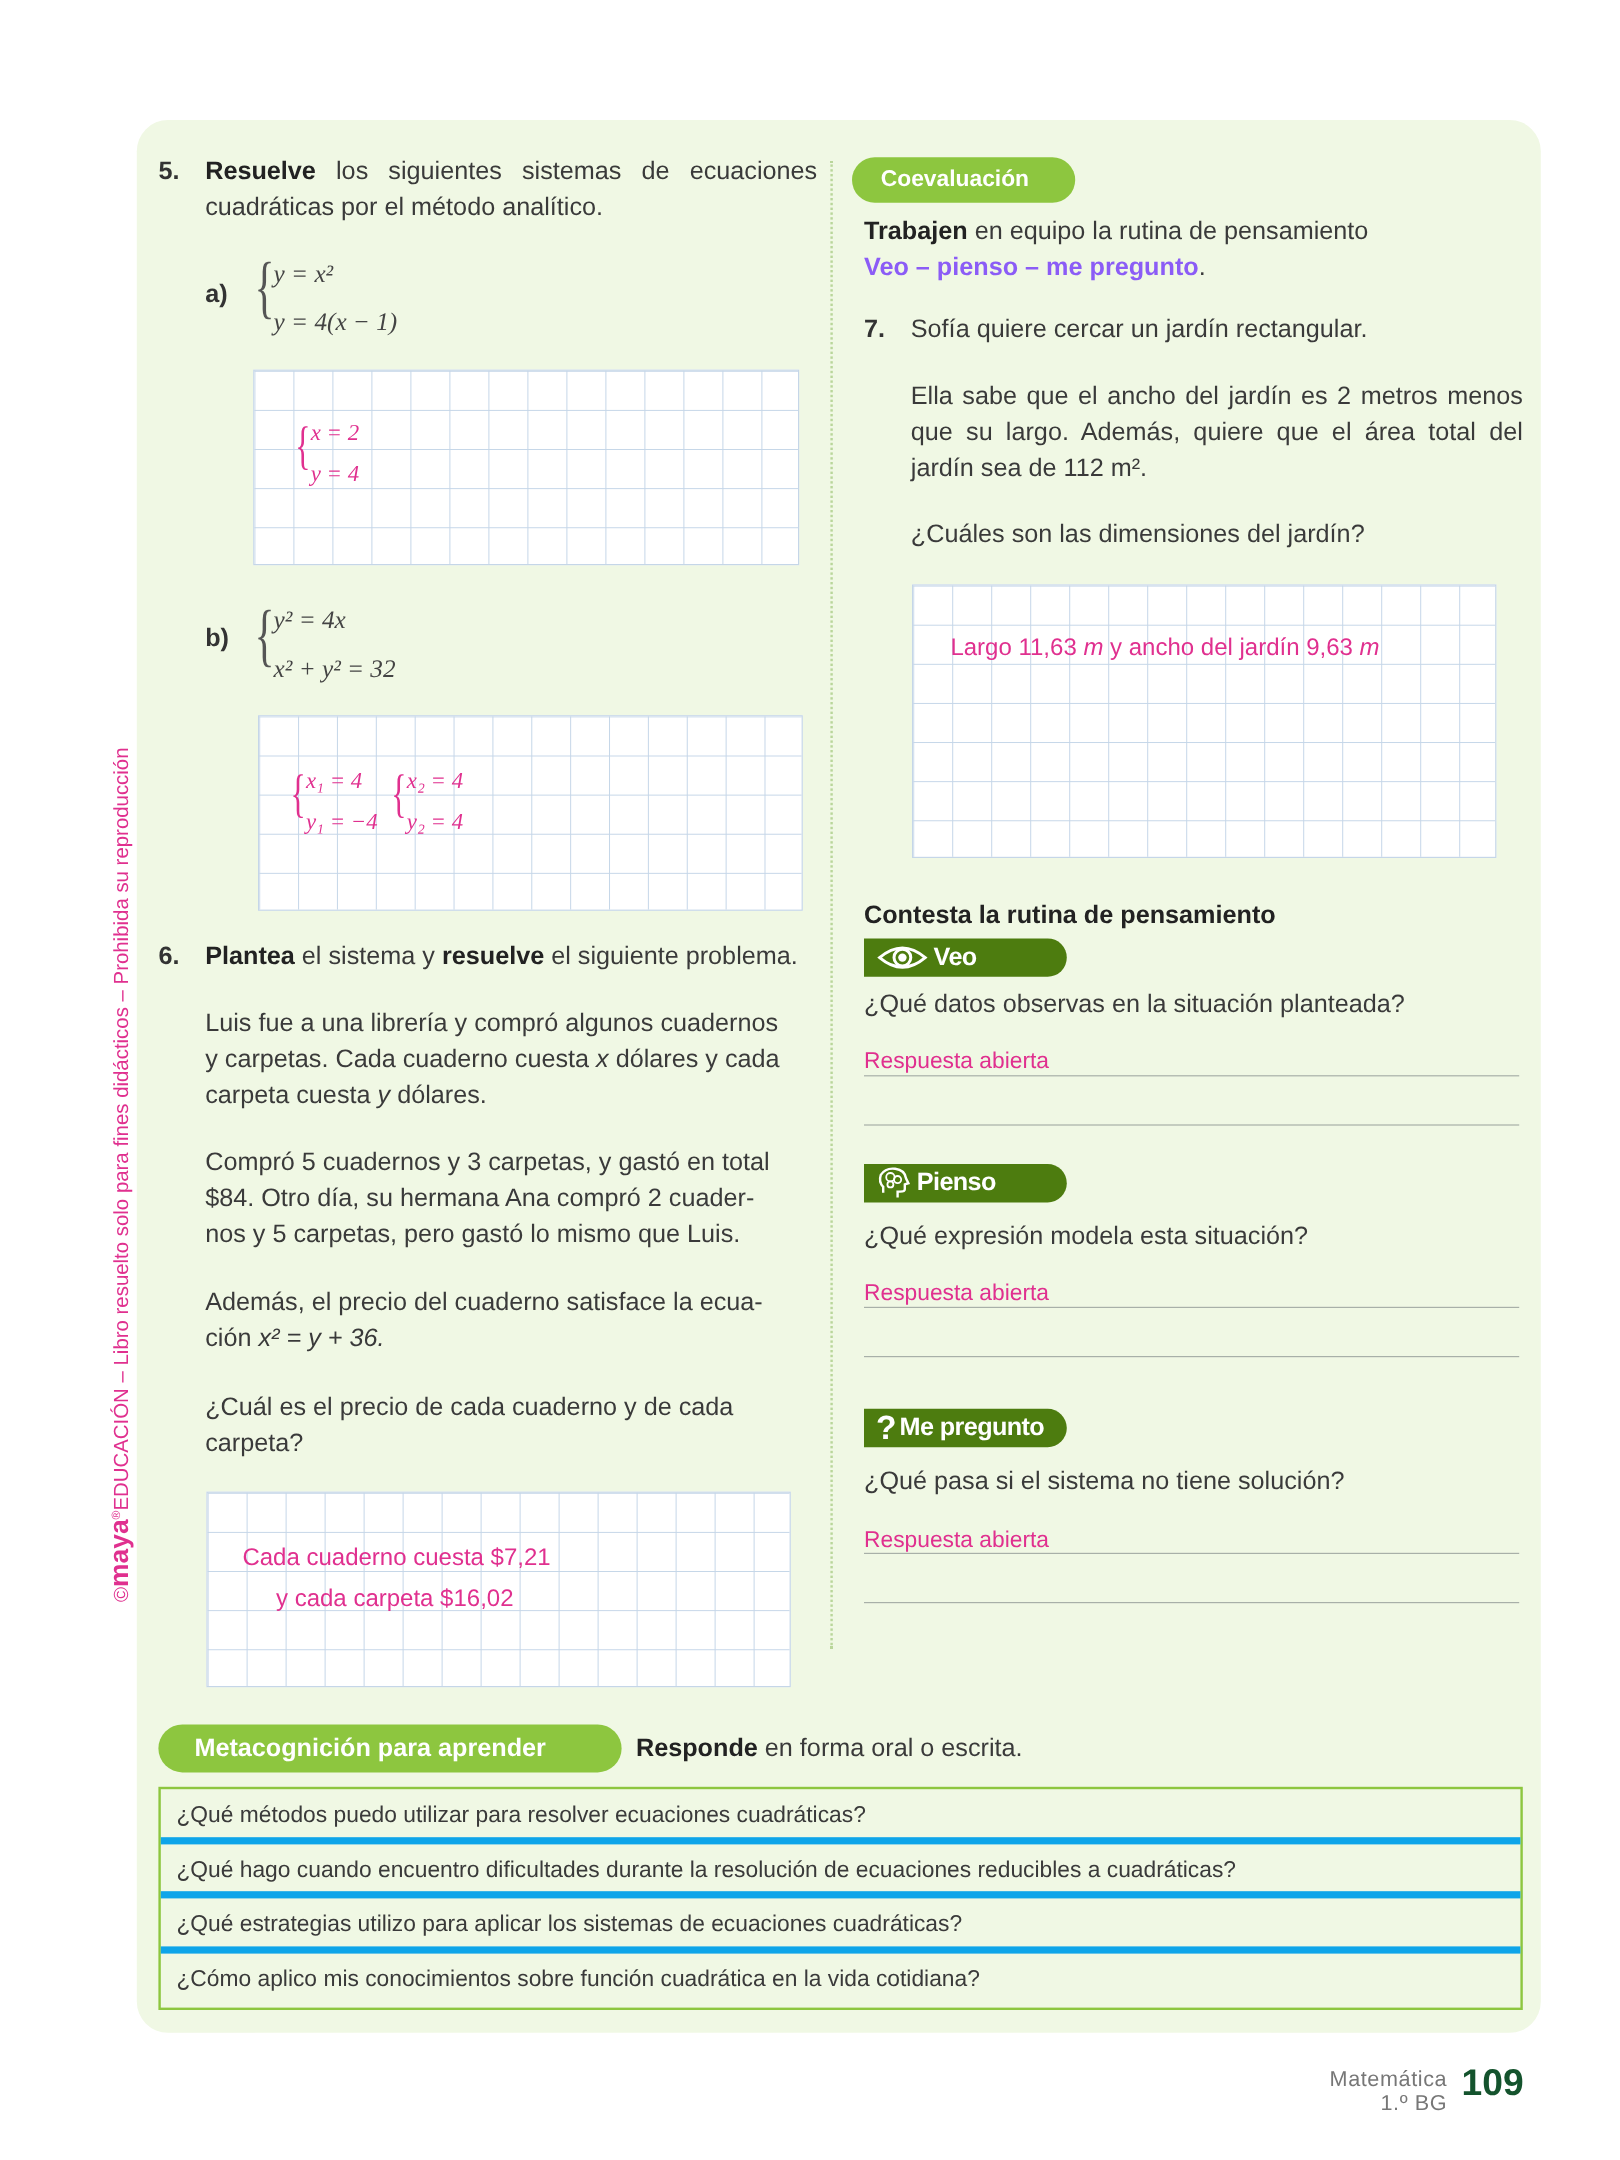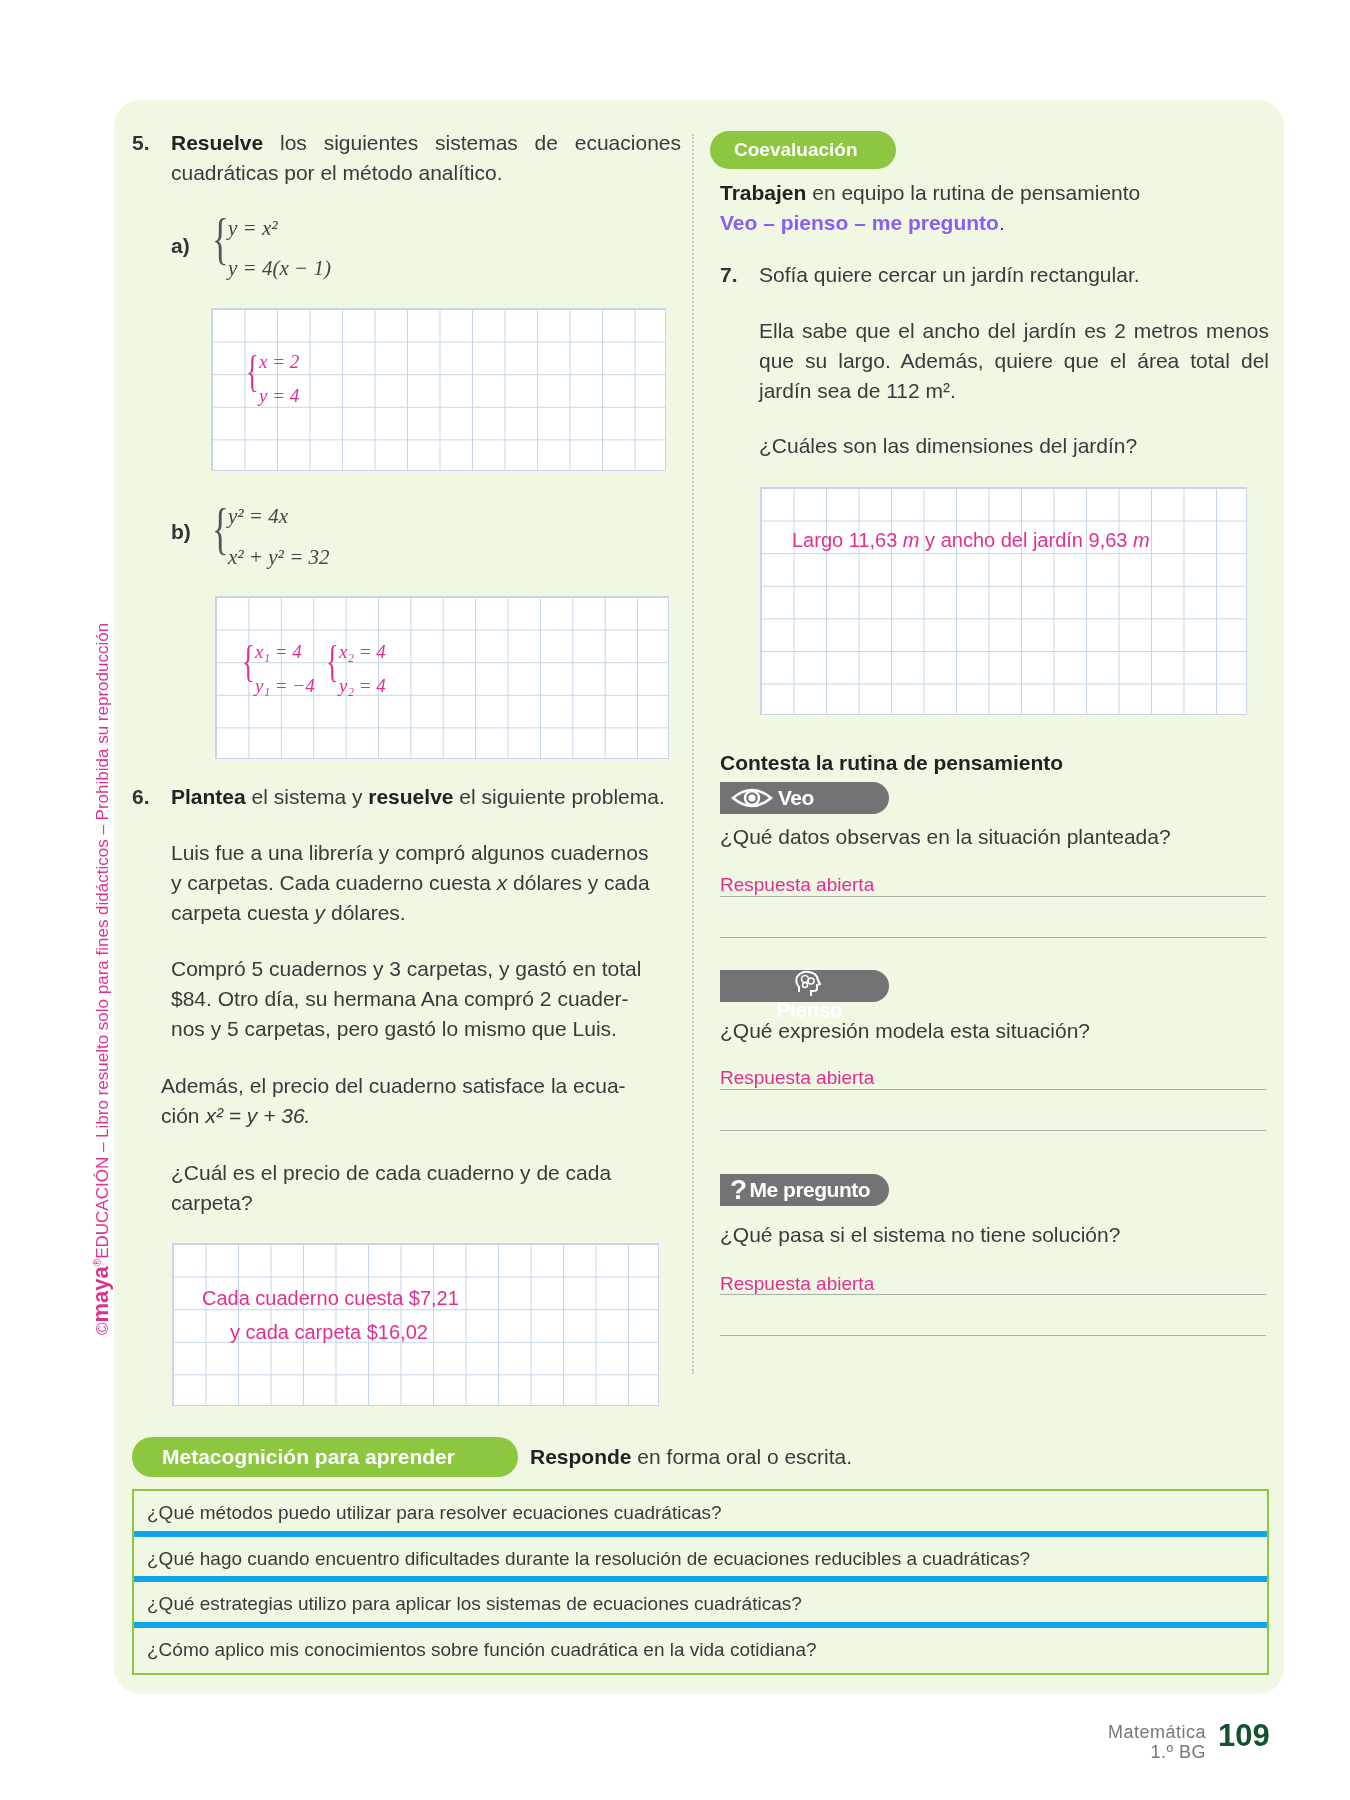--- a/index.html
+++ b/index.html
@@ -26,21 +26,21 @@
   .pink { color: #e0308f; }
   .pink-brace { font-family: "Liberation Serif", serif; color: #e0308f; font-size: 44px; line-height: 44px; transform: scaleX(0.6); transform-origin: left center; }
 
   .grid { border: 1px solid #c5d6e8; background-color: #ffffff;
     background-image:
       linear-gradient(to right, #c5d6e8 1px, transparent 1px),
       linear-gradient(to bottom, #c5d6e8 1px, transparent 1px); }
 
   .pill { border-radius: 20px; color: #fff; font-weight: bold; display: flex; align-items: center; }
   .pill-coev { background: #8dc63f; font-size: 19px; padding-left: 24px; }
-  .pill-routine { background: #737373; border-radius: 0 18px 18px 0; font-size: 21px; padding-left: 10px; font-family: "Liberation Sans", sans-serif; letter-spacing: -0.5px; }
+  .pill-routine { background: #4d7c0f; border-radius: 0 18px 18px 0; font-size: 21px; padding-left: 10px; font-family: "Liberation Sans", sans-serif; letter-spacing: -0.5px; }
   .pill-meta { background: #8dc63f; font-size: 21px; padding-left: 30px; border-radius: 22px; }
 
   .answer-line { height: 0; border-top: 1.5px solid #a8b0a8; }
   .answer-text { font-size: 19px; color: #e0308f; line-height: 24px; }
 
   .meta-table { left: 132px; top: 1489px; width: 1137px; border: 2px solid #8dc63f; }
   .meta-row { height: 45.5px; border-bottom: 6px solid #0ea5e9; font-size: 19px; color: #3a3a3a; line-height: 43px; padding-left: 13px; }
   .meta-row:last-child { border-bottom: none; }
 
   .footer-subj { font-size: 18px; color: #777; text-align: right; line-height: 20px; letter-spacing: 0.5px; }
@@ -103,21 +103,21 @@
   <div><span>y carpetas. Cada cuaderno cuesta</span> <span class="italic">x</span> <span>dólares y cada</span></div>
   <div><span>carpeta cuesta</span> <span class="italic">y</span> <span>dólares.</span></div>
 </div>
 
 <div class="abs txt" style="left:171px; top:954px; width:520px;">
   <div>Compró 5 cuadernos y 3 carpetas, y gastó en total</div>
   <div>$84. Otro día, su hermana Ana compró 2 cuader-</div>
   <div>nos y 5 carpetas, pero gastó lo mismo que Luis.</div>
 </div>
 
-<div class="abs txt" style="left:161px; top:1071px; width:520px;">
+<div class="abs txt" style="left:171px; top:1071px; width:520px;">
   <div>Además, el precio del cuaderno satisface la ecua-</div>
   <div><span>ción</span> <span class="italic">x² = y + 36.</span></div>
 </div>
 
 <div class="abs txt" style="left:171px; top:1158px; width:520px;">
   <div>¿Cuál es el precio de cada cuaderno y de cada</div>
   <div>carpeta?</div>
 </div>
 
 <div class="abs grid" style="left:172px; top:1243px; width:487px; height:163px; background-size:32.5px 32.6px;"></div>
@@ -158,21 +158,21 @@
         <circle cx="22" cy="12" r="3.5" fill="#fff"></circle>
       </svg>
   </span>
   <span>Veo</span>
 </div>
 <div class="abs txt" style="left:720px; top:822px;">¿Qué datos observas en la situación planteada?</div>
 <div class="abs answer-text" style="left:720px; top:873px;">Respuesta abierta</div>
 <div class="abs answer-line" style="left:720px; top:896px; width:546px;"></div>
 <div class="abs answer-line" style="left:720px; top:937px; width:546px;"></div>
 
-<div class="abs pill pill-routine" style="left:720px; top:970px; width:169px; height:32px;flex-direction:column;">
+<div class="abs pill pill-routine" style="left:720px; top:970px; width:169px; height:32px;">
   <span style="margin-right:4px;">
     <svg width="30" height="28" viewBox="0 0 30 28">
         <path d="M6 22 L6 17 Q2 13 4 7 Q8 1 16 2 Q24 3 25 10 L27 14 L24 15 L24 19 Q24 21 20 21 L18 21 L18 26" fill="none" stroke="#fff" stroke-width="2"></path>
         <circle cx="12" cy="9" r="3.5" fill="none" stroke="#fff" stroke-width="1.5"></circle>
         <circle cx="18" cy="11" r="3" fill="none" stroke="#fff" stroke-width="1.5"></circle>
         <circle cx="12" cy="15" r="2.5" fill="none" stroke="#fff" stroke-width="1.5"></circle>
       </svg>
   </span>
   <span>Pienso</span>
 </div>

